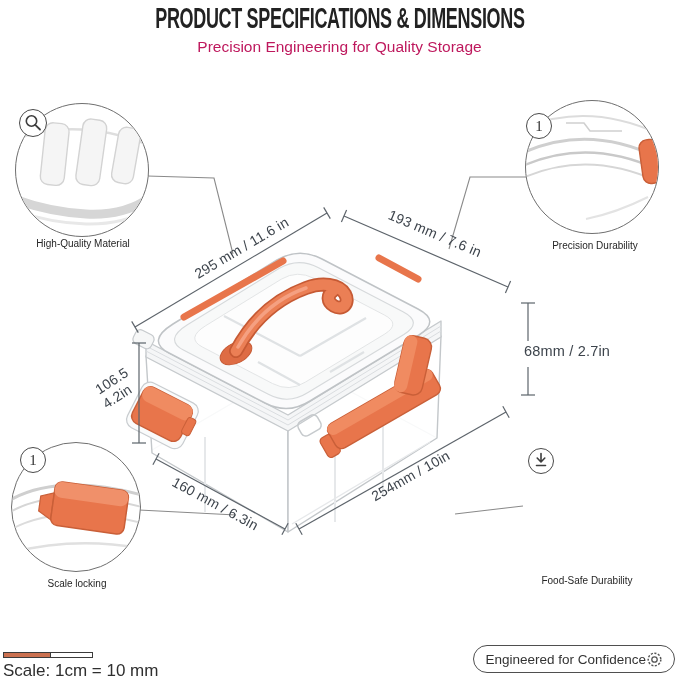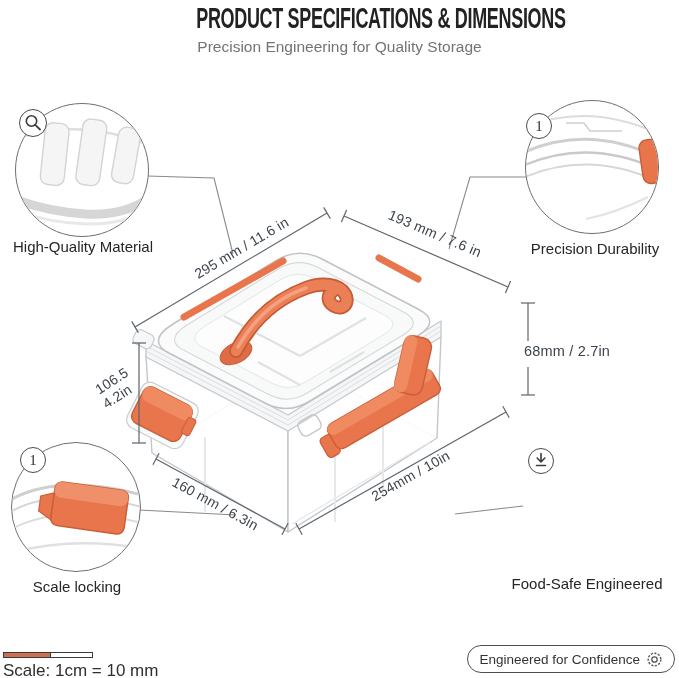--- a/index.html
+++ b/index.html
@@ -1,42 +1,42 @@
 <!DOCTYPE html>
 <html><head>
 <meta charset="utf-8">
 <style>
   html,body{margin:0;padding:0;background:#fff;}
   .stage{position:relative;width:679px;height:678px;background:#ffffff;overflow:hidden;
          font-family:"Liberation Sans",sans-serif;color:#2f2f2f;}
   
   .hdr{position:absolute;left:0;top:2px;width:679px;text-align:center;}
-  .hdr h1{margin:0;font-size:29px;font-weight:700;color:#222;letter-spacing:-.5px;white-space:nowrap;text-align:right;}
+  .hdr h1{margin:0;font-size:29px;font-weight:700;color:#222;letter-spacing:-.5px;white-space:nowrap;}
   .hdr h1 span{display:inline-block;transform:scaleX(.62);transform-origin:center;}
-  .hdr .sub{margin-top:3px;font-size:15.5px;color:#737373;}
+  .hdr .sub{margin-top:3px;font-size:15.5px;color:#be185d;}
   
   .fcircle{position:absolute;border-radius:50%;border:1.4px solid #6f6f6f;background:#fff;overflow:hidden;}
   .fcircle svg{display:block;}
   .badge{position:absolute;width:24px;height:24px;border-radius:50%;border:1.4px solid #4a4a4a;
          background:#fff;z-index:4;display:flex;align-items:center;justify-content:center;
          font-family:"Liberation Serif",serif;font-size:15px;color:#333;}
   .iconbadge{position:absolute;border-radius:50%;border:1.4px solid #4a4a4a;background:#fff;z-index:4;
          display:flex;align-items:center;justify-content:center;}
-  .flabel{position:absolute;text-align:center;font-size:15px;color:#262626;z-index:3;}
+  .flabel{position:absolute;text-align:center;font-size:10px;color:#262626;z-index:3;}
   
   #scene{position:absolute;left:0;top:0;z-index:1;}
   
   .scalebar{position:absolute;left:3px;top:652px;display:flex;z-index:3;}
   .scalebar .seg{height:6px;box-sizing:border-box;border:1px solid #3b3b3b;}
   .scalebar .seg.orange{width:47px;background:#CB7150;border-right:none;}
   .scalebar .seg.white{width:43px;background:#fff;}
   .scaletext{position:absolute;left:3px;top:661px;font-size:17px;color:#2f2f2f;z-index:3;}
   .pill{position:absolute;right:4px;top:645px;height:28px;box-sizing:border-box;
         border:1.4px solid #4f4f4f;border-radius:14px;display:flex;align-items:center;
-        gap:6px;padding:0 11px;background:#fff;z-index:3;font-size:13.5px;color:#333;white-space:nowrap;}
+        padding:0 11px;background:#fff;z-index:3;font-size:13.5px;color:#333;white-space:nowrap;}
 </style>
 </head>
 <body>
 
 <div class="stage">
 
   <div class="hdr">
     <h1><span>PRODUCT SPECIFICATIONS &amp; DIMENSIONS</span></h1>
     <div class="sub">Precision Engineering for Quality Storage</div>
   </div>
@@ -217,21 +217,21 @@
     </svg>
   </div>
   <div class="badge" style="left:20px;top:447px;">1</div>
   <div class="flabel" style="left:0px;top:578px;width:154px;">Scale locking</div>
 
   <div class="iconbadge" style="left:528px;top:448px;width:24px;height:24px;">
     <svg width="24" height="24" viewBox="0 0 24 24">
       <path d="M12,4.5 V12.5 M8.2,9 L12,13 L15.8,9 M7.5,16.5 H16.5" stroke="#3d3d3d" stroke-width="1.6" fill="none" stroke-linecap="round" stroke-linejoin="round"></path>
     </svg>
   </div>
-  <div class="flabel" style="left:504px;top:575px;width:166px;">Food-Safe Engineered</div>
+  <div class="flabel" style="left:504px;top:575px;width:166px;">Food-Safe Durability</div>
 
   <div class="scalebar">
     <div class="seg orange"></div>
     <div class="seg white"></div>
   </div>
   <div class="scaletext">Scale: 1cm = 10 mm</div>
 
   <div class="pill">
     <span>Engineered for Confidence</span>
     <svg width="17" height="17" viewBox="0 0 17 17">

